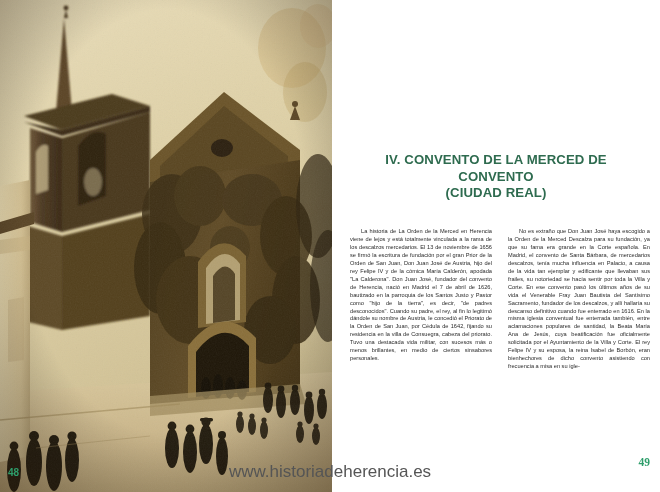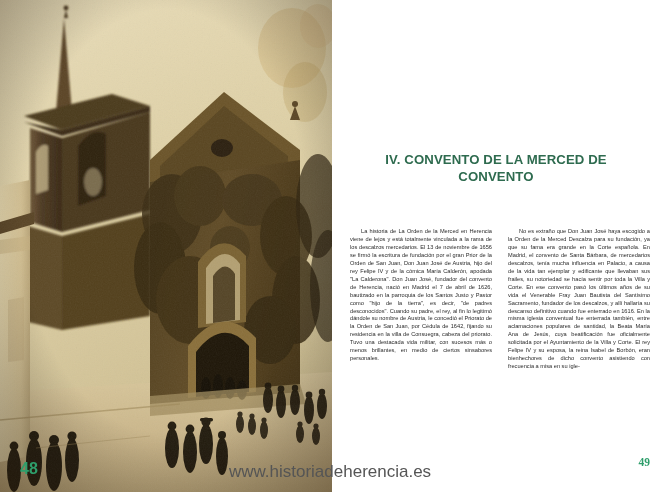--- a/index.html
+++ b/index.html
@@ -47,23 +47,23 @@
     font-size: 4.6px;
     letter-spacing: 0.35px;
     color: #efe6cf;
     white-space: nowrap;
     font-family: "Liberation Sans", sans-serif;
     text-shadow: 0 0 1px rgba(0,0,0,.9);
   }
 
   #left-folio {
     position: absolute;
-    left: 20px;
+    left: 8px;
     bottom: 14px;
-    font-size: 16px;
+    font-size: 10px;
     font-weight: bold;
     color: #2e9e6b;
     font-family: "Liberation Sans", sans-serif;
   }
 
   
   #text-page {
     position: absolute;
     left: 332px;
     top: 0;
@@ -323,20 +323,21 @@
     <div id="photo-credit">ARCHIVO Y PLANTA MUNICIPAL DEL CONVENTO. ARCHIVO</div>
 
     <div id="left-folio">48</div>
   </div>
 
   <div id="text-page">
 
     <h1 id="chapter-title">
       <span class="tline">IV. CONVENTO DE LA MERCED DE</span>
       <span class="tline">CONVENTO</span>
+      <span class="tline">(CIUDAD REAL)</span>
     </h1>
 
     <div id="columns">
       <div class="col">
         <p>La historia de La Orden de la Merced en Herencia viene de lejos y está totalmente vinculada a la rama de los descalzos mercedarios. El 13 de noviembre de 1656 se firmó la escritura de fundación por el gran Prior de la Orden de San Juan, Don Juan José de Austria, hijo del rey Felipe IV y de la cómica María Calderón, apodada "La Calderona". Don Juan José, fundador del convento de Herencia, nació en Madrid el 7 de abril de 1626, bautizado en la parroquia de los Santos Justo y Pastor como "hijo de la tierra", es decir, "de padres desconocidos". Cuando su padre, el rey, al fin lo legitimó dándole su nombre de Austria, le concedió el Priorato de la Orden de San Juan, por Cédula de 1642, fijando su residencia en la villa de Consuegra, cabeza del priorato. Tuvo una destacada vida militar, con sucesos más o menos brillantes, en medio de ciertos sinsabores personales.</p>
       </div>
       <div class="col">
         <p>No es extraño que Don Juan José haya escogido a la Orden de la Merced Descalza para su fundación, ya que su fama era grande en la Corte española. En Madrid, el convento de Santa Bárbara, de mercedarios descalzos, tenía mucha influencia en Palacio, a causa de la vida tan ejemplar y edificante que llevaban sus frailes, su notoriedad se hacía sentir por toda la Villa y Corte. En ese convento pasó los últimos años de su vida el Venerable Fray Juan Bautista del Santísimo Sacramento, fundador de los descalzos, y allí hallaría su descanso definitivo cuando fue enterrado en 1616. En la misma iglesia conventual fue enterrada también, entre aclamaciones populares de santidad, la Beata María Ana de Jesús, cuya beatificación fue oficialmente solicitada por el Ayuntamiento de la Villa y Corte. El rey Felipe IV y su esposa, la reina Isabel de Borbón, eran bienhechores de dicho convento asistiendo con frecuencia a misa en su igle-</p>
       </div>
     </div>

